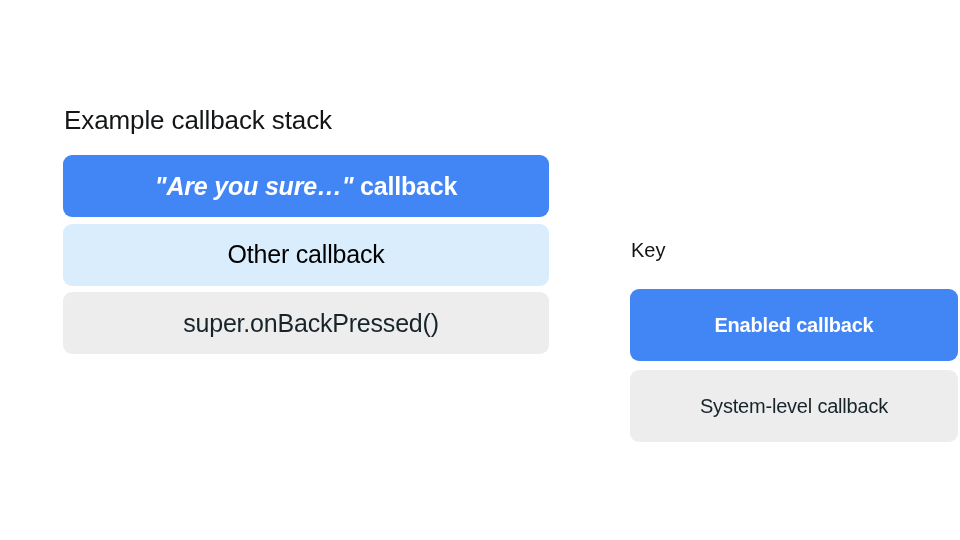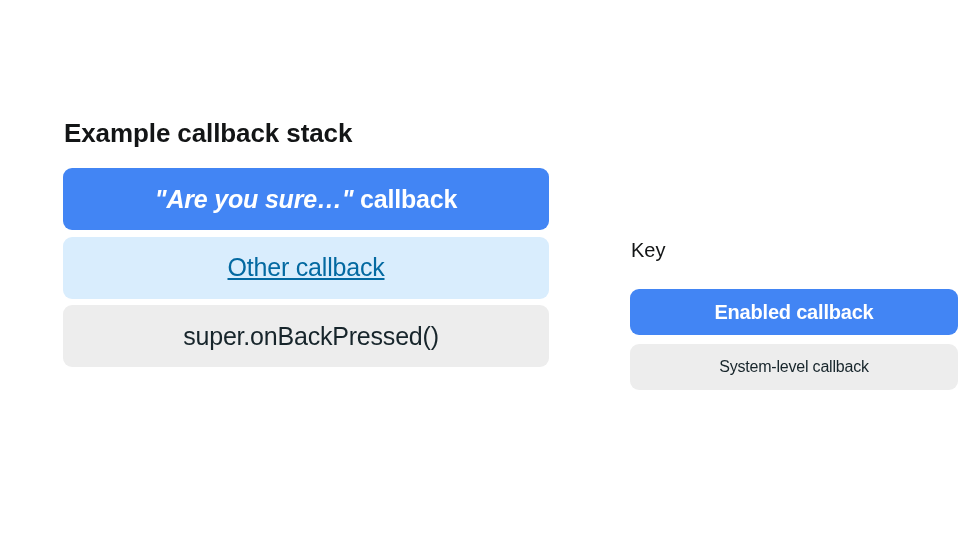--- a/index.html
+++ b/index.html
@@ -27,25 +27,25 @@
   
   .stack-col {
     position: absolute;
     left: 63px;
     top: 100px;
     width: 486px;
   }
 
   .section-title {
     font-size: 26px;
-    font-weight: 700;
+    font-weight: 400;
     color: #131516;
     letter-spacing: -0.1px;
     line-height: 34px;
-    margin: 16px 0 18px 1px;
+    margin: 3px 0 18px 1px;
     white-space: nowrap;
   }
 
   .stack-list {
     display: flex;
     flex-direction: column;
     gap: 6.5px;
   }
 
   .row {
@@ -63,25 +63,24 @@
   .row-enabled {
     background: #4285f4;
     color: #ffffff;
     font-size: 25px;
     font-weight: 700;
     letter-spacing: -0.2px;
   }
 
   .row-disabled {
     background: #d9edfd;
-    color: #0369a1;
+    color: #000000;
     font-size: 25px;
     font-weight: 400;
     letter-spacing: -0.2px;
-    text-decoration: underline;
   }
 
   .row-system {
     background: #ededed;
     color: #17252b;
     font-size: 25px;
     font-weight: 400;
     letter-spacing: -0.2px;
     padding-left: 24px;
   }
@@ -110,21 +109,21 @@
     white-space: nowrap;
   }
 
   .key-list {
     display: flex;
     flex-direction: column;
     gap: 9px;
   }
 
   .key-row {
-    height: 46px;
+    height: 72px;
     border-radius: 9px;
     display: flex;
     align-items: center;
     justify-content: center;
     box-sizing: border-box;
     padding: 0 12px;
     text-align: center;
     white-space: nowrap;
   }
 
@@ -132,21 +131,21 @@
     font-size: 20px;
     font-weight: 700;
   }
 
   .key-row.row-disabled {
     font-size: 20px;
     font-weight: 400;
   }
 
   .key-row.row-system {
-    font-size: 16px;
+    font-size: 20px;
     font-weight: 400;
   }
 </style>
 </head>
 <body>
 
 <div class="canvas">
 
   <div class="stack-col">
     <h1 class="section-title">Example callback stack</h1>

